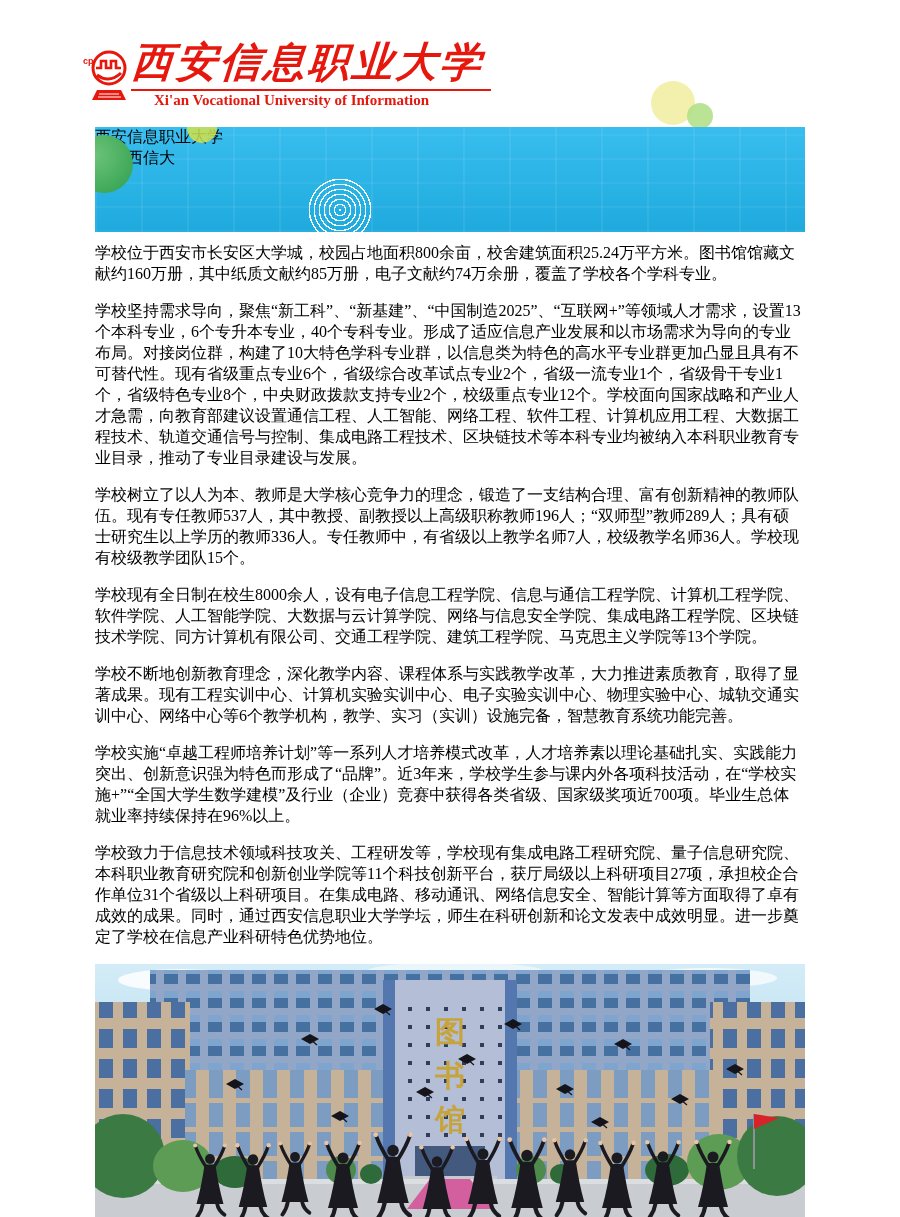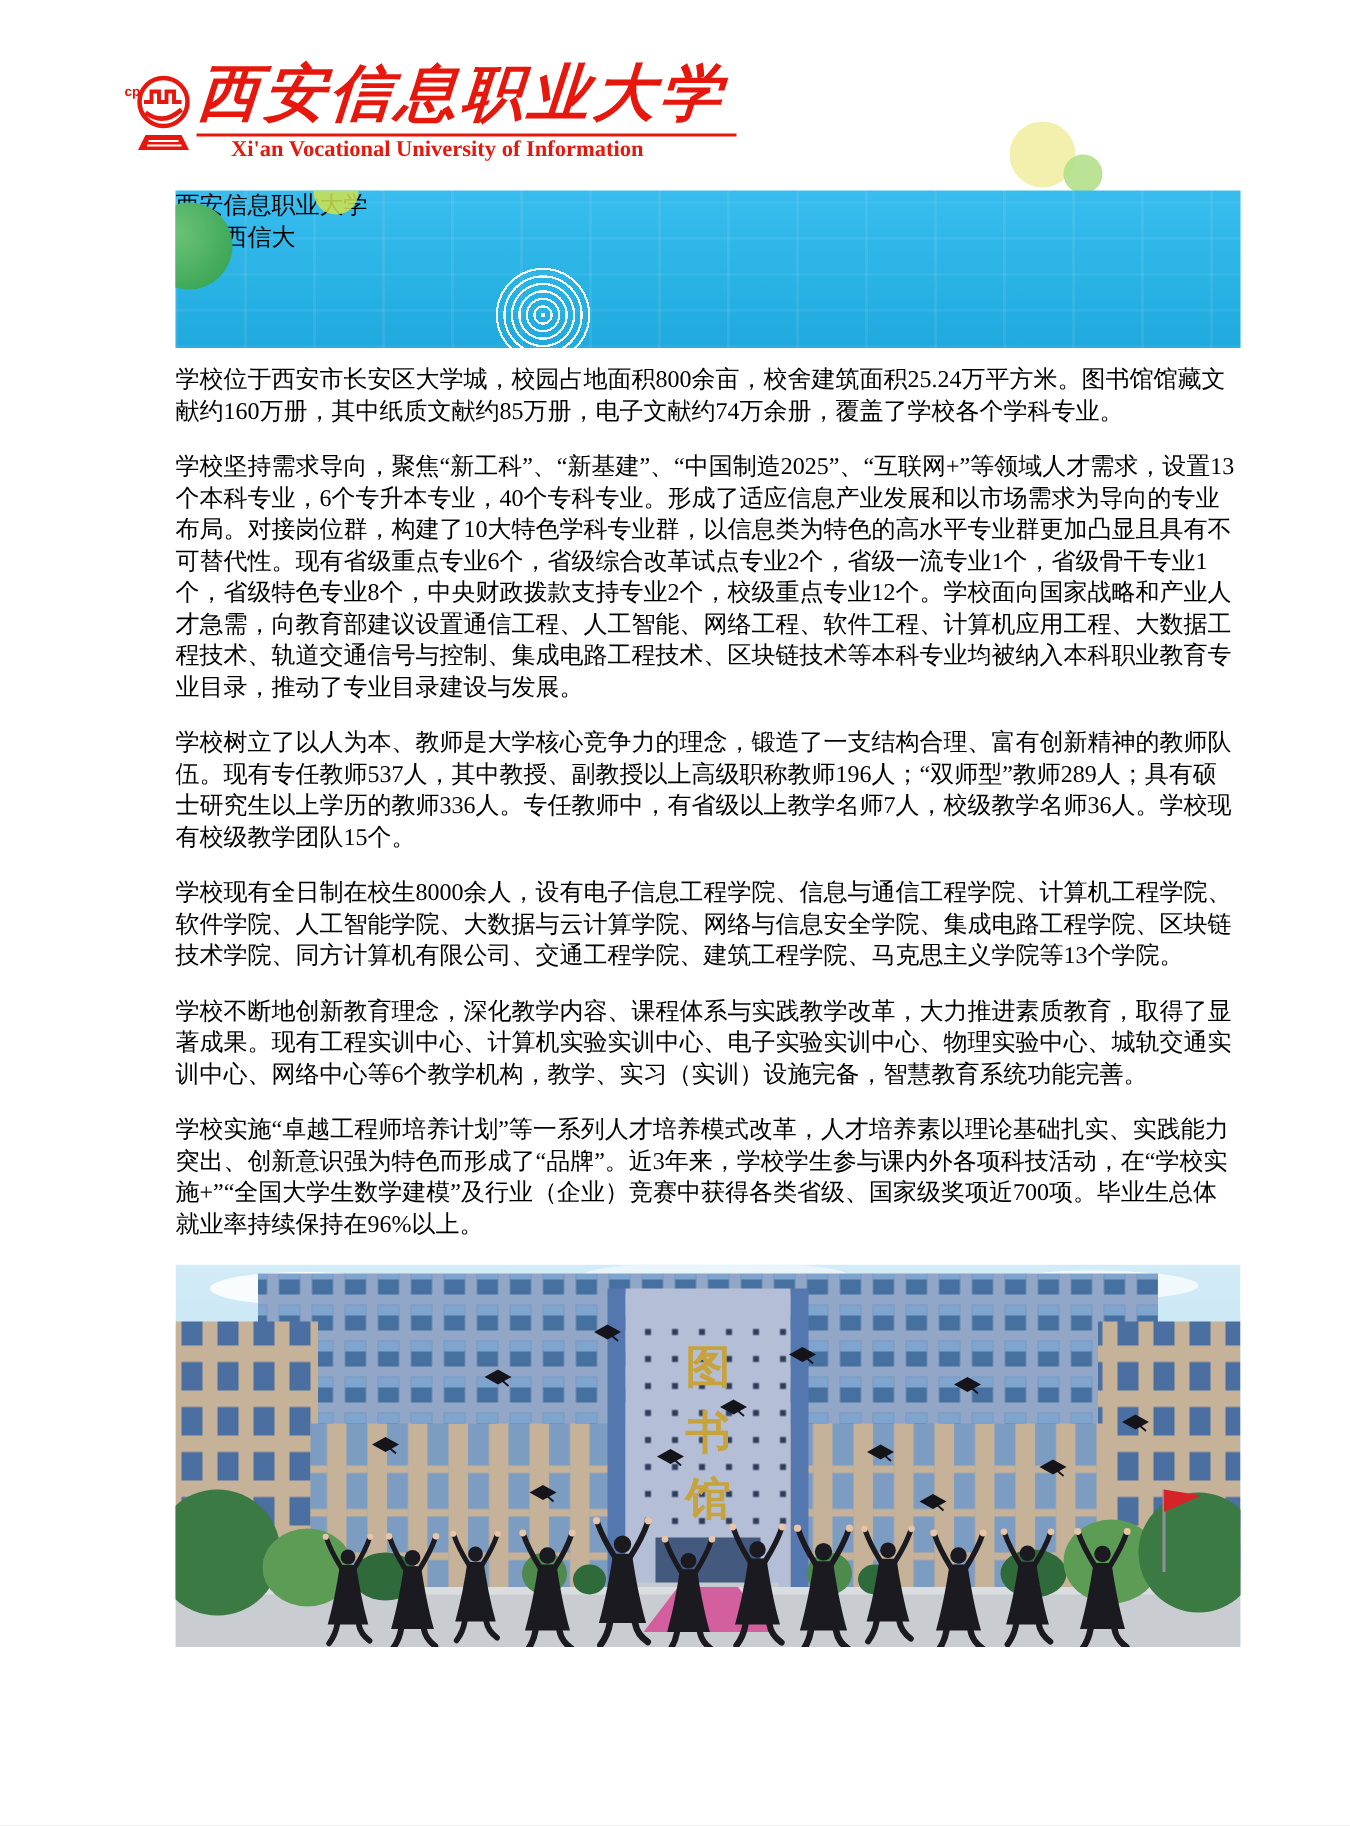--- a/index.html
+++ b/index.html
@@ -9,21 +9,21 @@
   
   .logo{position:absolute;left:82px;top:46px;width:50px;height:60px;}
   .uni-zh{position:absolute;left:132px;top:40px;width:420px;font-size:41px;line-height:44px;
           font-weight:bold;font-style:italic;color:#e6170d;letter-spacing:3px;
           font-family:"Liberation Serif",serif;transform:skewX(-4deg);white-space:nowrap;}
   .uni-underline{position:absolute;left:131px;top:89px;width:360px;height:2px;background:#e6170d;}
   .uni-en{position:absolute;left:134px;top:92px;font-size:15px;font-weight:bold;color:#e6170d;
           font-family:"Liberation Serif",serif;white-space:nowrap;margin-left:20px;}
 
   
-  .content{position:absolute;left:95px;top:127px;width:710px;height:1060px;margin-left:22px;}
+  .content{position:absolute;left:95px;top:127px;width:710px;height:1060px;}
 
   .float-dot{position:absolute;border-radius:50%;}
   .float-yellow{left:556px;top:-46px;width:44px;height:44px;background:#f1ecA2;background:#f1ec9e;opacity:.85;}
   .float-green{left:592px;top:-24px;width:26px;height:26px;background:#b3e089;opacity:.9;}
 
   
   .banner{position:absolute;left:0;top:0;width:710px;height:105px;overflow:hidden;
           background:linear-gradient(180deg,#38bdee 0%,#29b2e4 60%,#1fa9dd 100%);}
   .banner-grid{position:absolute;inset:0;
      background:repeating-linear-gradient(90deg,rgba(255,255,255,.07) 0 2px,transparent 2px 46px),
@@ -102,20 +102,21 @@
     <div class="dashed-rule"></div>
 
     <div class="article">
       <p>西安信息职业大学是以信息与电子学科为主，工、管、经多学科协调发展的理工类本科高校，是全国首批本科职业教育改革大学，首批设立集成电路工程学院、区块链技术学院、网络与信息安全学院的高校之一。学校坚持走内涵发展、特色发展、高质量创新发展的道路，办好人民满意的教育。</p>
       <p>学校位于西安市长安区大学城，校园占地面积800余亩，校舍建筑面积25.24万平方米。图书馆馆藏文献约160万册，其中纸质文献约85万册，电子文献约74万余册，覆盖了学校各个学科专业。</p>
       <p>学校坚持需求导向，聚焦“新工科”、“新基建”、“中国制造2025”、“互联网+”等领域人才需求，设置13个本科专业，6个专升本专业，40个专科专业。形成了适应信息产业发展和以市场需求为导向的专业布局。对接岗位群，构建了10大特色学科专业群，以信息类为特色的高水平专业群更加凸显且具有不可替代性。现有省级重点专业6个，省级综合改革试点专业2个，省级一流专业1个，省级骨干专业1个，省级特色专业8个，中央财政拨款支持专业2个，校级重点专业12个。学校面向国家战略和产业人才急需，向教育部建议设置通信工程、人工智能、网络工程、软件工程、计算机应用工程、大数据工程技术、轨道交通信号与控制、集成电路工程技术、区块链技术等本科专业均被纳入本科职业教育专业目录，推动了专业目录建设与发展。</p>
       <p>学校树立了以人为本、教师是大学核心竞争力的理念，锻造了一支结构合理、富有创新精神的教师队伍。现有专任教师537人，其中教授、副教授以上高级职称教师196人；“双师型”教师289人；具有硕士研究生以上学历的教师336人。专任教师中，有省级以上教学名师7人，校级教学名师36人。学校现有校级教学团队15个。</p>
       <p>学校现有全日制在校生8000余人，设有电子信息工程学院、信息与通信工程学院、计算机工程学院、软件学院、人工智能学院、大数据与云计算学院、网络与信息安全学院、集成电路工程学院、区块链技术学院、同方计算机有限公司、交通工程学院、建筑工程学院、马克思主义学院等13个学院。</p>
       <p>学校不断地创新教育理念，深化教学内容、课程体系与实践教学改革，大力推进素质教育，取得了显著成果。现有工程实训中心、计算机实验实训中心、电子实验实训中心、物理实验中心、城轨交通实训中心、网络中心等6个教学机构，教学、实习（实训）设施完备，智慧教育系统功能完善。</p>
       <p>学校实施“卓越工程师培养计划”等一系列人才培养模式改革，人才培养素以理论基础扎实、实践能力突出、创新意识强为特色而形成了“品牌”。近3年来，学校学生参与课内外各项科技活动，在“学校实施+”“全国大学生数学建模”及行业（企业）竞赛中获得各类省级、国家级奖项近700项。毕业生总体就业率持续保持在96%以上。</p>
+      <p>学校致力于信息技术领域科技攻关、工程研发等，学校现有集成电路工程研究院、量子信息研究院、本科职业教育研究院和创新创业学院等11个科技创新平台，获厅局级以上科研项目27项，承担校企合作单位31个省级以上科研项目。在集成电路、移动通讯、网络信息安全、智能计算等方面取得了卓有成效的成果。同时，通过西安信息职业大学学坛，师生在科研创新和论文发表中成效明显。进一步奠定了学校在信息产业科研特色优势地位。</p>
     </div>
 
     <div class="photo-wrap">
       <svg width="710" height="255" viewBox="0 0 710 255">
         <defs>
           <linearGradient id="sky" x1="0" y1="0" x2="0" y2="1">
             <stop offset="0" stop-color="#d3ecf7"></stop>
               <stop offset="1" stop-color="#a6d2ea"></stop>
           </linearGradient>
           <pattern id="winBlue" width="22" height="24" patternUnits="userSpaceOnUse">

